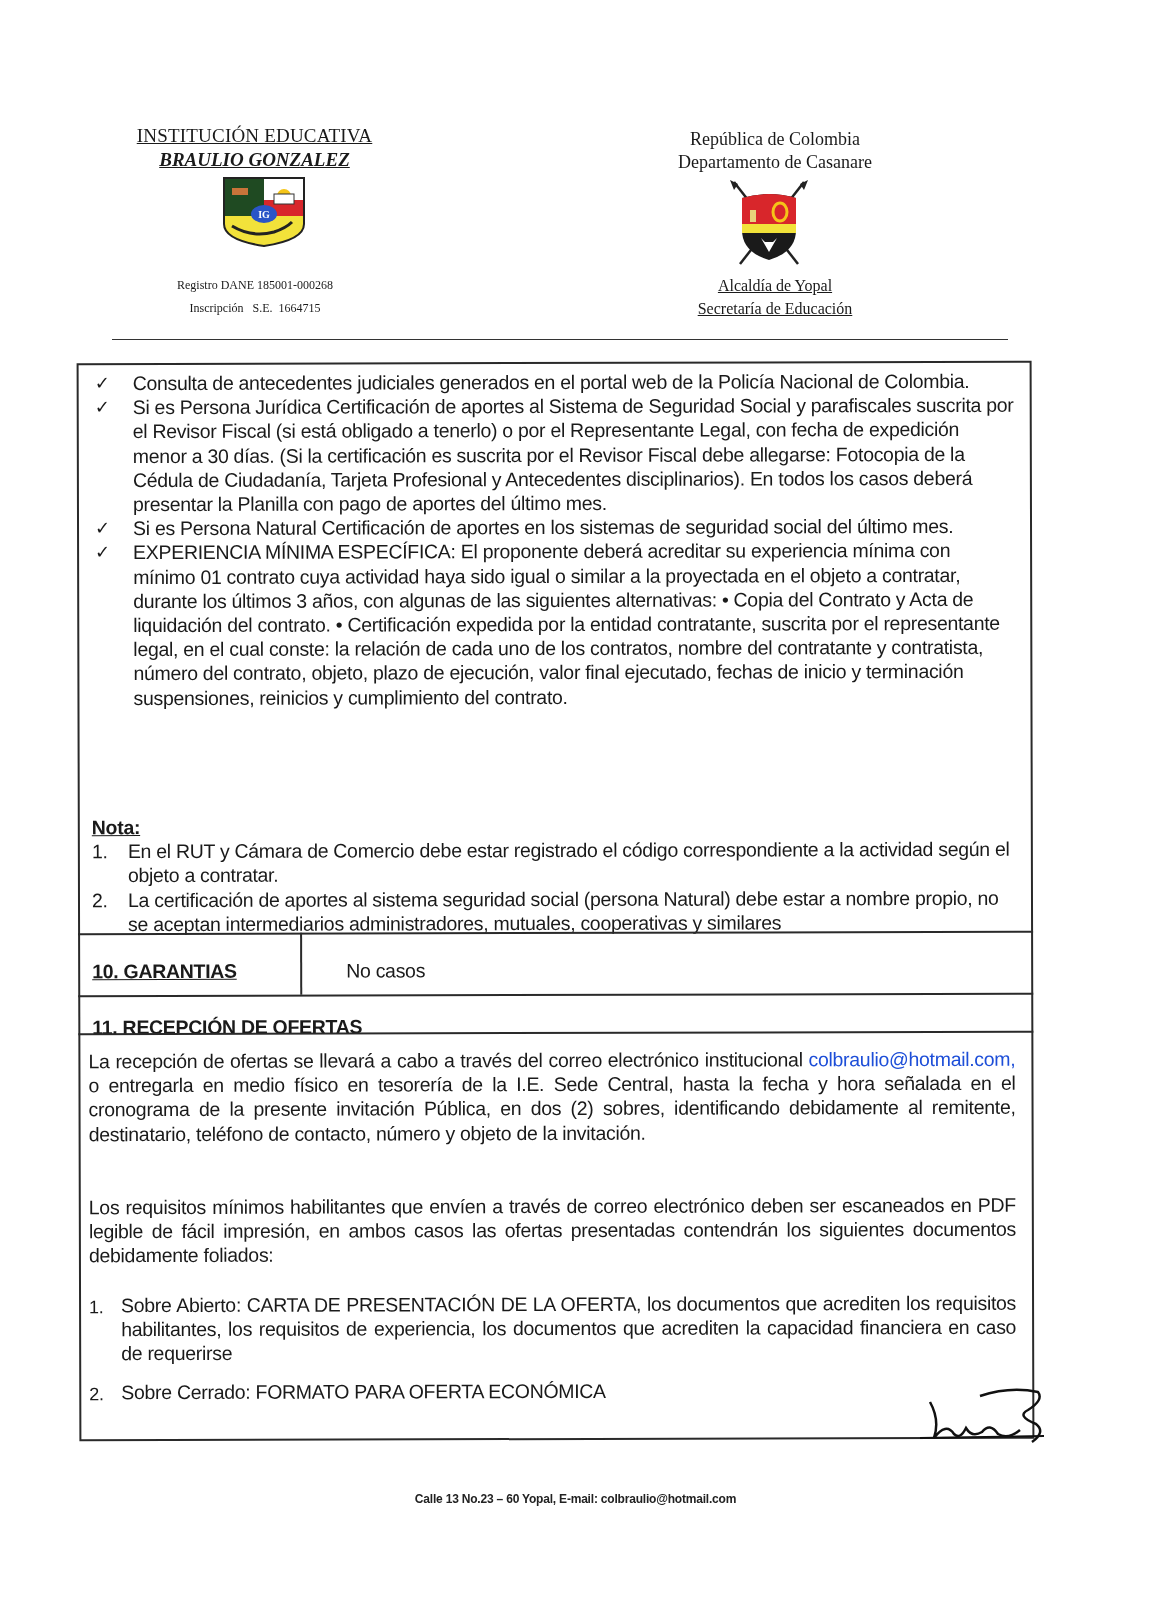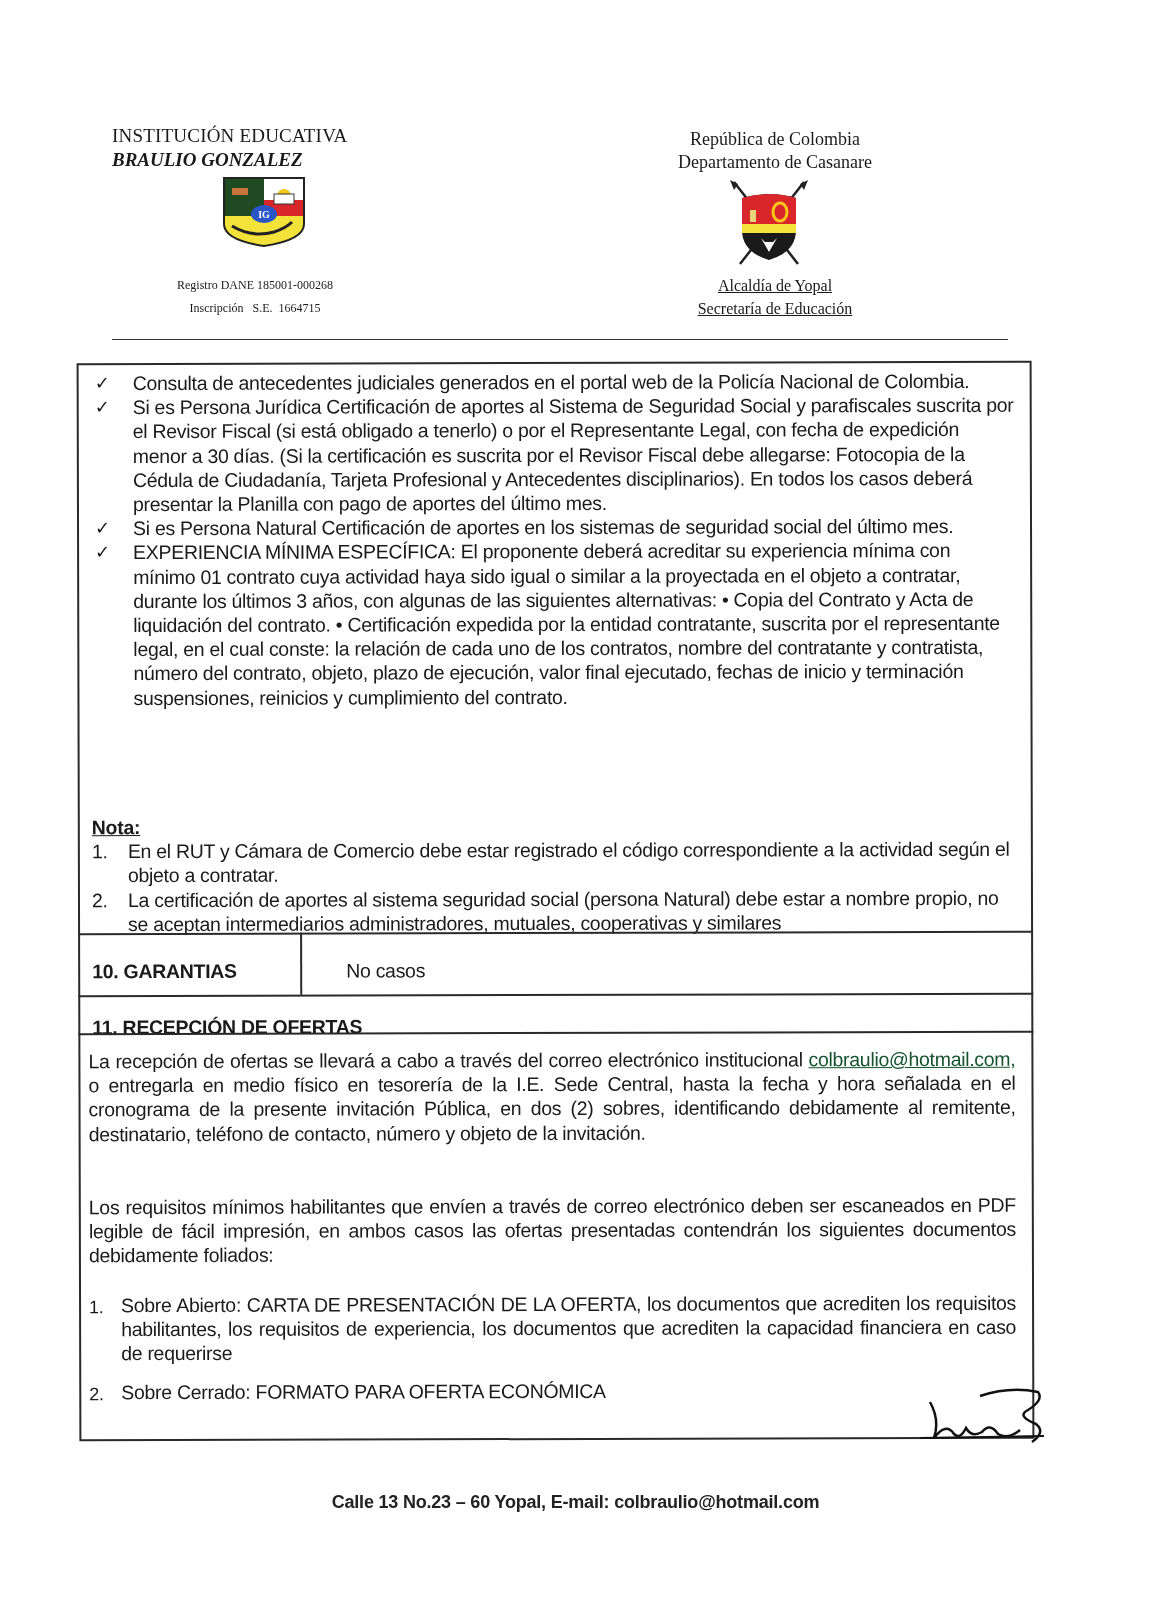--- a/index.html
+++ b/index.html
@@ -1,21 +1,21 @@
 <!DOCTYPE html>
 <html><head>
 <meta charset="utf-8">
 <style>
   html, body { margin: 0; padding: 0; background: #ffffff; }
   body { width: 1151px; height: 1597px; position: relative; overflow: hidden; color: #1a1a1a; }
   .serif { font-family: "Liberation Serif", "DejaVu Serif", serif; }
   .sans { font-family: "Liberation Sans", "DejaVu Sans", sans-serif; }
 
   
-  .hdr-left { position: absolute; left: 112px; top: 124px; width: 285px; text-align: left; font-size: 19px; line-height: 24px; }
+  .hdr-left { position: absolute; left: 112px; top: 124px; width: 285px; text-align: center; font-size: 19px; line-height: 24px; text-decoration: underline; }
   .hdr-left .l1 { letter-spacing: 0.2px; }
   .hdr-left .l2 { font-style: italic; font-weight: bold; }
   .crest-left { position: absolute; left: 222px; top: 176px; width: 84px; height: 72px; }
   .hdr-left-reg { position: absolute; left: 110px; top: 274px; width: 290px; text-align: center; font-size: 12px; line-height: 23px; }
 
   .hdr-right { position: absolute; left: 660px; top: 128px; width: 230px; text-align: center; font-size: 18px; line-height: 23px; }
   .crest-right { position: absolute; left: 728px; top: 180px; width: 82px; height: 86px; }
   .hdr-right-bot { position: absolute; left: 660px; top: 274px; width: 230px; text-align: center; font-size: 16px; line-height: 23px; text-decoration: underline; }
 
   .hdr-rule { position: absolute; left: 112px; top: 339px; width: 896px; height: 1px; background: #333; }
@@ -28,35 +28,35 @@
   .checks .mark { position: absolute; left: 0; top: 0; width: 24px; font-family: "DejaVu Sans", sans-serif; font-size: 18px; }
 
   .nota { position: absolute; left: 12px; top: 450px; right: 14px; }
   .nota .title { text-decoration: underline; font-weight: bold; }
   .nota ol { margin: 0; padding: 0; list-style: none; }
   .nota li { position: relative; padding-left: 36px; }
   .nota li .num { position: absolute; left: 0; top: 0; }
 
   .rowline { position: absolute; left: -2px; right: -2px; height: 2px; background: #2a2a2a; }
   .vline { position: absolute; width: 2px; background: #2a2a2a; }
-  .sec10 { position: absolute; left: 12px; top: 594px; font-weight: bold; }
+  .sec10 { position: absolute; left: 12px; top: 594px; font-weight: bold; text-decoration: underline; }
   .sec10val { position: absolute; left: 266px; top: 594px; }
   .sec11 { position: absolute; left: 12px; top: 650px; font-weight: bold; }
 
   .p1 { position: absolute; left: 8px; top: 684px; right: 16px; text-align: justify; }
-  .p1 a { color: #14532d; text-decoration: underline; }
+  .p1 a { color: #1d4ed8; }
   .p2 { position: absolute; left: 8px; top: 830px; right: 16px; text-align: justify; }
   .list2 { position: absolute; left: 8px; top: 928px; right: 16px; margin: 0; padding: 0; list-style: none; }
   .list2 li { position: relative; padding-left: 32px; text-align: justify; }
   .list2 li .num { position: absolute; left: 0; top: 2px; font-size: 18px; }
   .list2 li.second { margin-top: 14px; }
 
   .signature { position: absolute; left: 920px; top: 1380px; width: 130px; height: 70px; }
 
-  .footer { position: absolute; left: 0; width: 1151px; top: 1492px; text-align: center; font-size: 18px; font-weight: bold; color: #222; letter-spacing: -0.2px; }
+  .footer { position: absolute; left: 0; width: 1151px; top: 1492px; text-align: center; font-size: 12px; font-weight: bold; color: #222; letter-spacing: -0.2px; }
 </style>
 </head>
 <body>
 
 <div class="hdr-left serif">
   <div class="l1">INSTITUCIÓN EDUCATIVA</div>
   <div class="l2">BRAULIO GONZALEZ</div>
 </div>
 <svg class="crest-left" viewBox="0 0 84 72">
   <path d="M2 2 H82 V48 Q82 64 42 70 Q2 64 2 48 Z" fill="#f2e23a" stroke="#222" stroke-width="2"></path>

